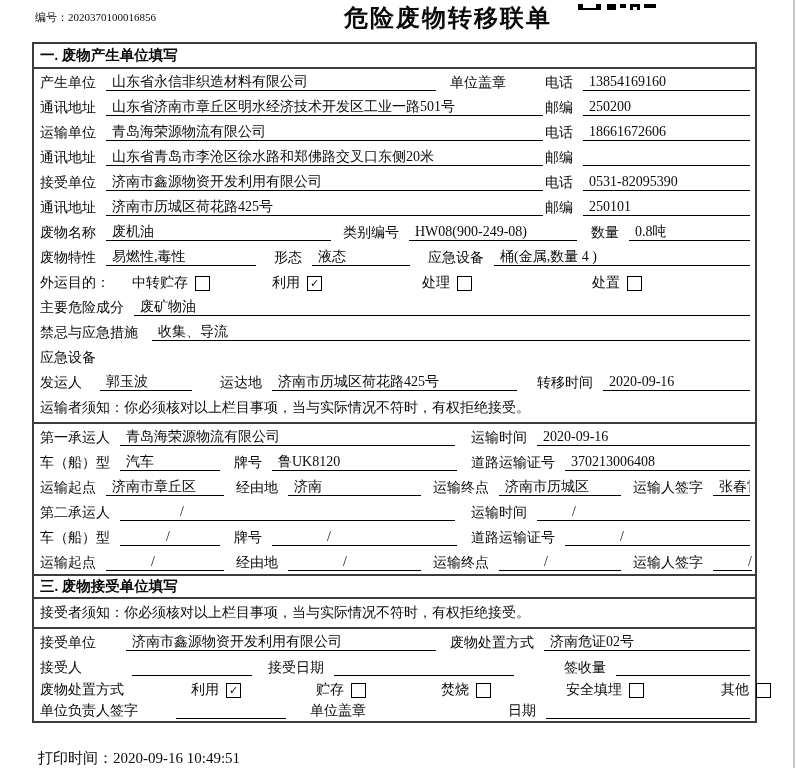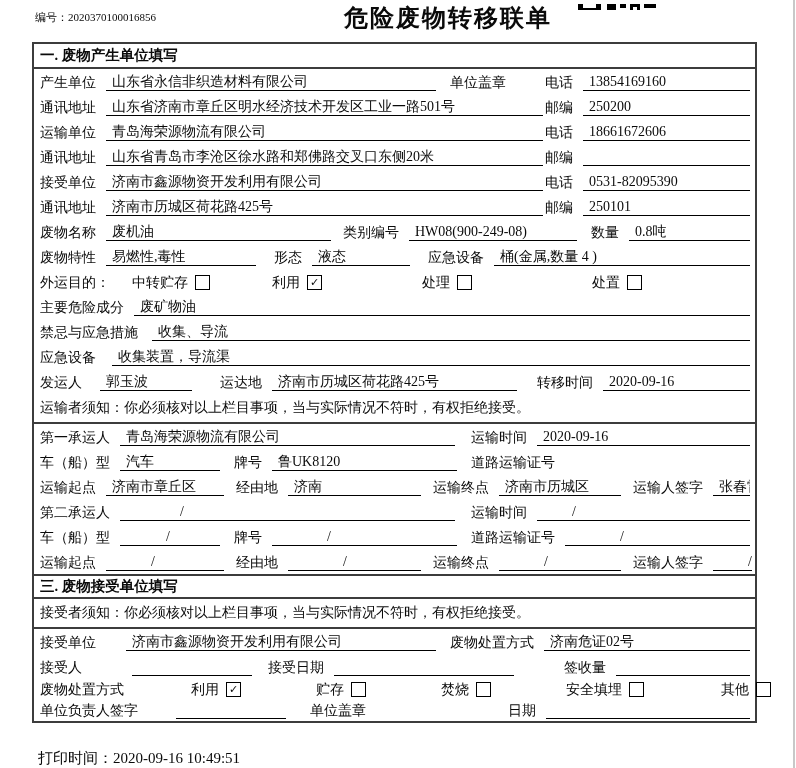--- a/index.html
+++ b/index.html
@@ -22,21 +22,21 @@
        padding:0 5px 3px 6px;font-size:14px;line-height:17px;white-space:nowrap;}
   .row.h22{height:22px;gap:29px;}
   .row.h20{height:20px;padding-bottom:2px;}
   .left{display:flex;width:505px;min-width:505px;align-items:flex-end;box-sizing:border-box;}
   .right{display:flex;flex:1;align-items:flex-end;min-width:0;}
   .lbl{margin-right:10px;flex:none;}
   .u{border-bottom:1px solid #000;padding:0 4px 0 6px;overflow:hidden;box-sizing:border-box;flex:none;}
   .fill{flex:1 1 auto;min-width:0;}
   .ctr{text-align:center;padding-left:0;}
   .pl35{padding-left:35px;} .pl45{padding-left:45px;} .pl55{padding-left:55px;} .pl60{padding-left:60px;}
-  .opt{display:flex;align-items:center;}
+  .opt{display:flex;align-items:flex-end;}
   .olbl{margin-right:7px;}
   .cb{display:inline-block;width:13px;height:13px;border:1.5px solid #000;box-sizing:content-box;
       font-size:11px;line-height:13px;text-align:center;font-family:"DejaVu Sans",sans-serif;}
   .doc-footer{position:absolute;left:38px;top:749px;font-size:15px;white-space:nowrap;}
 </style>
 </head>
 <body>
 
 <div class="doc-header">
   <div class="serial"><span>编号：</span><span>2020370100016856</span></div>
@@ -172,21 +172,20 @@
     <span class="u fill">废矿物油</span>
   </div>
 
   <div class="row">
     <span class="lbl" style="margin-right:14px">禁忌与应急措施</span>
     <span class="u fill">收集、导流</span>
   </div>
 
   <div class="row">
     <span class="lbl" style="margin-right:16px">应急设备</span>
-    <span class="u fill">收集装置，导流渠</span>
   </div>
 
   <div class="row">
     <span class="lbl" style="margin-right:18px">发运人</span>
     <span class="u" style="width:92px">郭玉波</span>
     <span class="lbl" style="margin-left:28px">运达地</span>
     <span class="u" style="width:245px">济南市历城区荷花路425号</span>
     <span class="lbl" style="margin-left:20px">转移时间</span>
     <span class="u fill">2020-09-16</span>
   </div>
@@ -199,20 +198,21 @@
     <span class="lbl" style="margin-left:16px">运输时间</span>
     <span class="u fill">2020-09-16</span>
   </div>
 
   <div class="row">
     <span class="lbl">车（船）型</span>
     <span class="u" style="width:100px">汽车</span>
     <span class="lbl" style="margin-left:14px">牌号</span>
     <span class="u" style="width:185px">鲁UK8120</span>
     <span class="lbl" style="margin-left:14px">道路运输证号</span>
+    <span class="u fill">370213006408</span>
   </div>
 
   <div class="row">
     <span class="lbl">运输起点</span>
     <span class="u" style="width:118px">济南市章丘区</span>
     <span class="lbl" style="margin-left:12px">经由地</span>
     <span class="u" style="width:133px">济南</span>
     <span class="lbl" style="margin-left:12px">运输终点</span>
     <span class="u" style="width:122px">济南市历城区</span>
     <span class="lbl" style="margin-left:12px">运输人签字</span>

